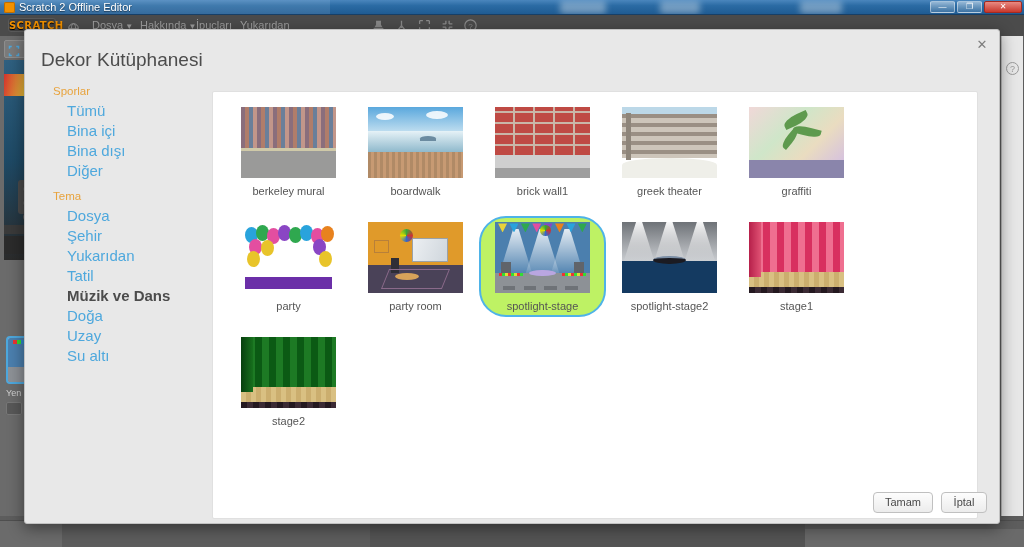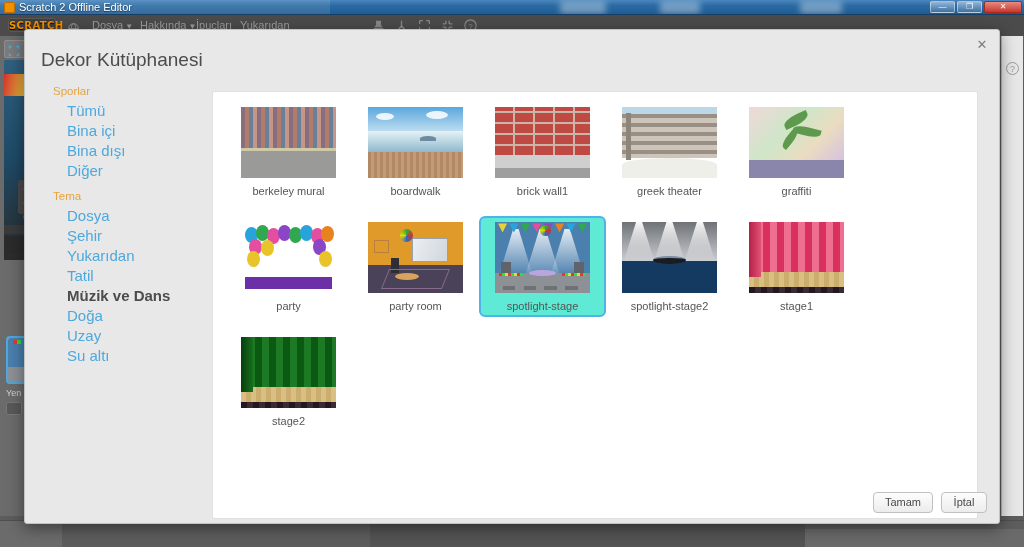--- a/index.html
+++ b/index.html
@@ -191,21 +191,21 @@
     padding: 9px 0 0 12px;
   }
   .cell {
     width: 127px; margin: 0 0 14px 0;
     display: flex; flex-direction: column; align-items: center;
     cursor: pointer;
     padding: 4px 2px 3px 2px;
     border: 2px solid transparent;
     border-radius: 6px;
   }
-  .cell.sel { border-color: #4eb3e8; background: #5eead4; }
+  .cell.sel { border-color: #4eb3e8; background: #bef264; border-radius: 27px; }
   .thumb {
     width: 95px; height: 71px;
     overflow: hidden; position: relative;
     background: #fff;
   }
   .cell-label {
     margin-top: 7px; font-size: 11px; color: #555; text-align: center;
     white-space: nowrap;
   }
 

